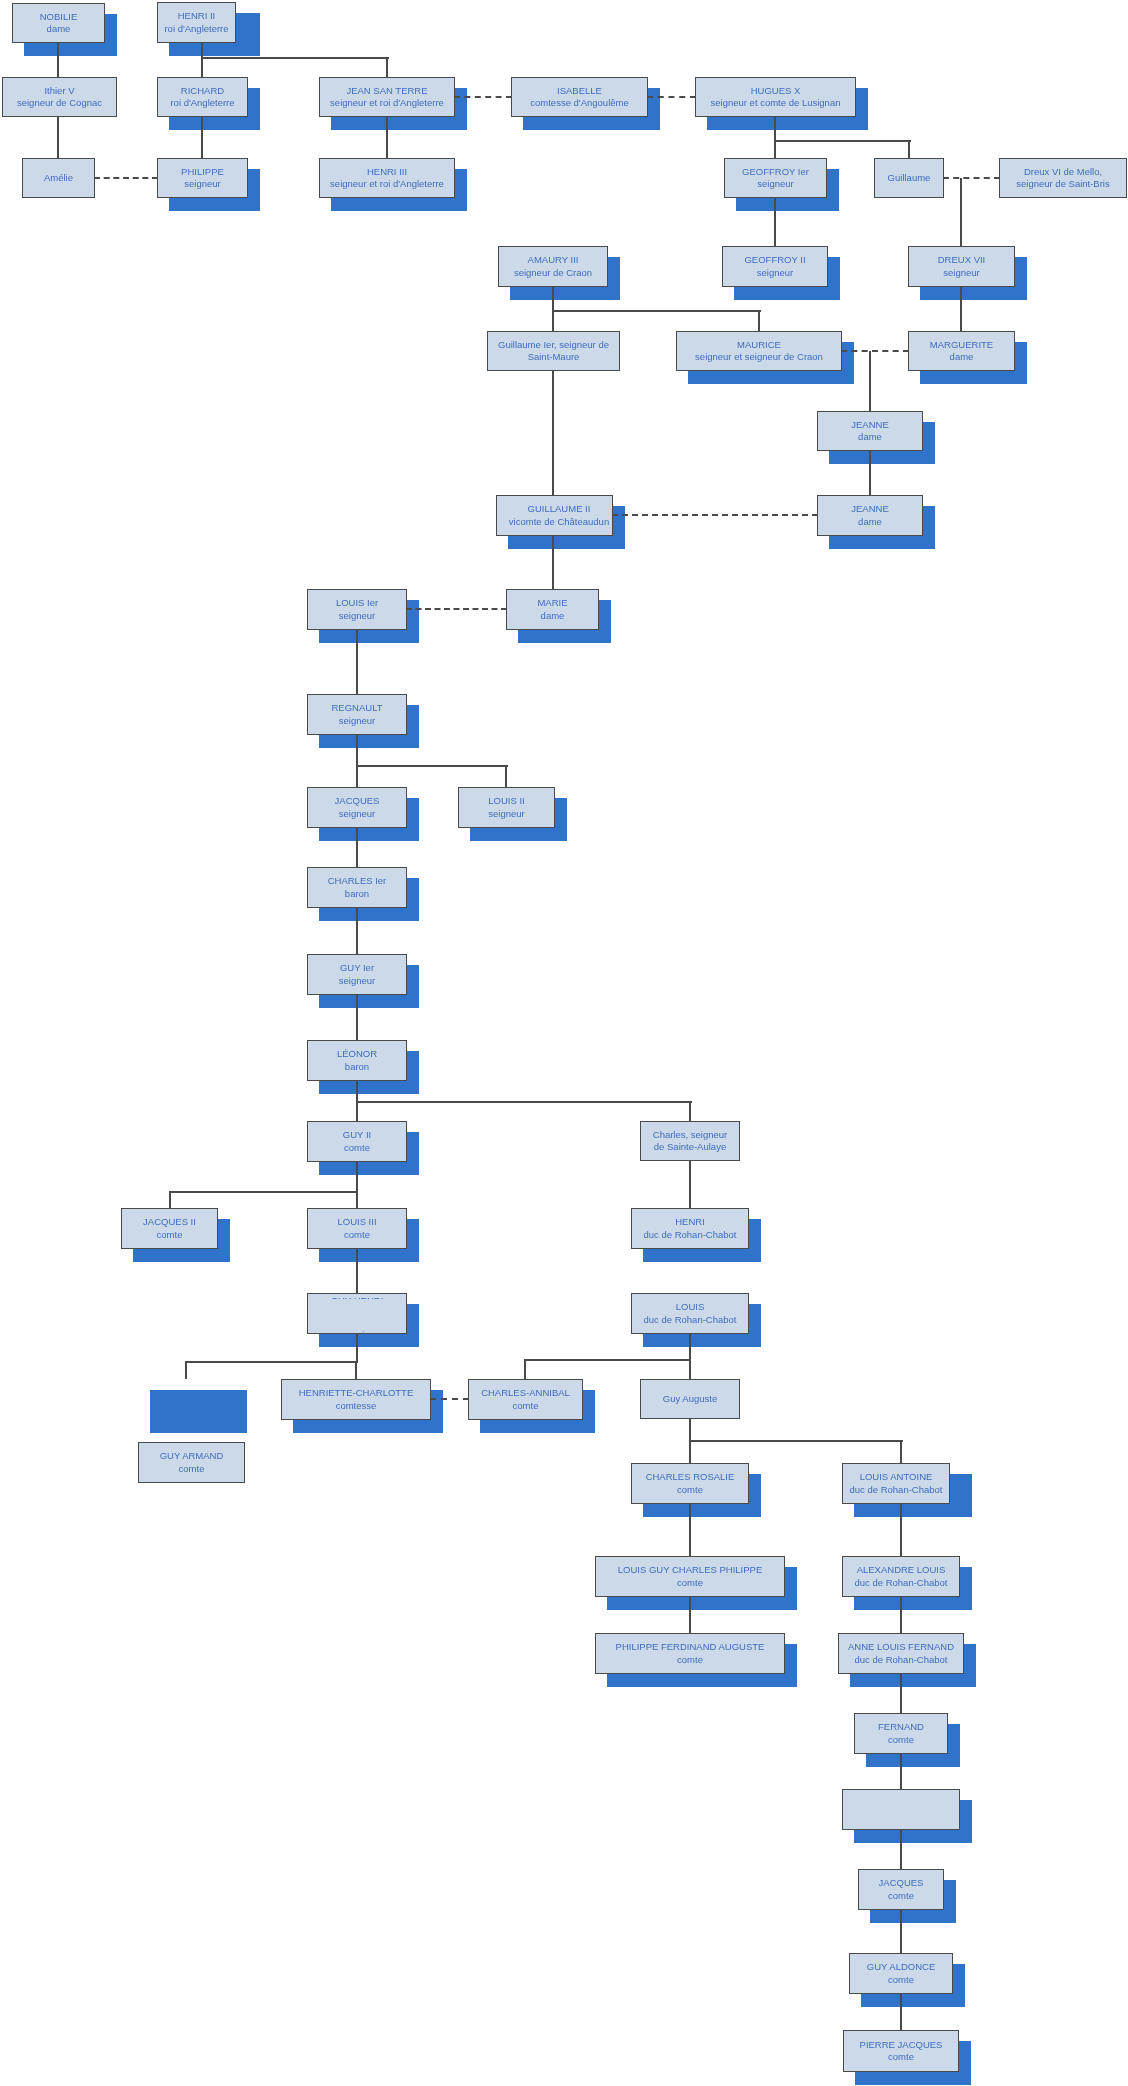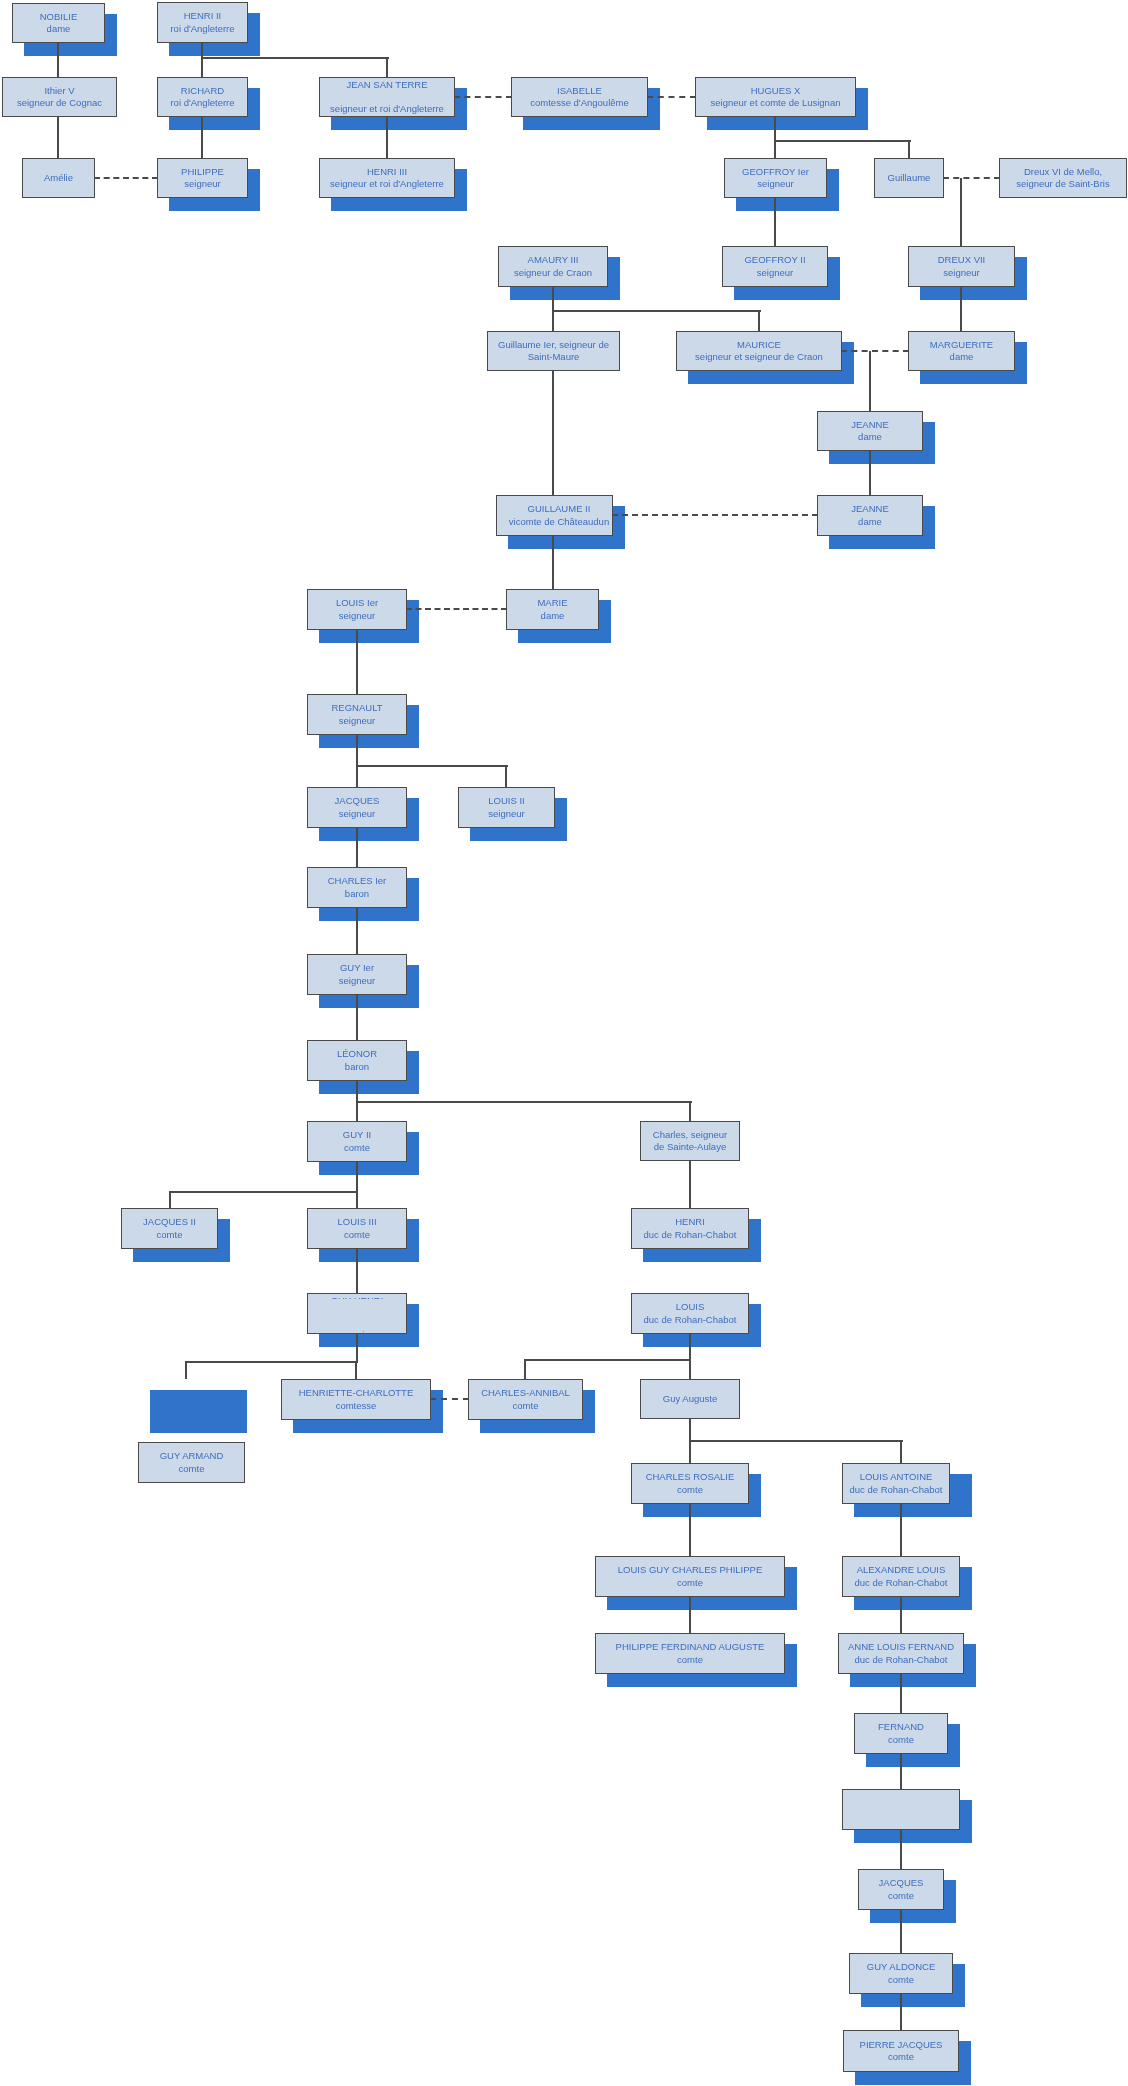--- a/index.html
+++ b/index.html
@@ -165,33 +165,33 @@
     <div class="cline" style="left: 900px; top: 1597px; width: 2px; height: 36px;"></div>
     <div class="cline" style="left: 900px; top: 1674px; width: 2px; height: 39px;"></div>
     <div class="cline" style="left: 900px; top: 1754px; width: 2px; height: 35px;"></div>
     <div class="cline" style="left: 900px; top: 1830px; width: 2px; height: 39px;"></div>
     <div class="cline" style="left: 900px; top: 1910px; width: 2px; height: 43px;"></div>
     <div class="cline" style="left: 900px; top: 1994px; width: 2px; height: 36px;"></div>
     <div class="node" style="left: 12px; top: 3px; width: 93px; height: 40px;">
       <span class="pname">NOBILIE</span>
       <span class="ptitle">dame</span>
     </div>
-    <div class="node" style="left: 157px; top: 2px; width: 91px; height: 41px;">
+    <div class="node" style="left: 157px; top: 2px; width: 79px; height: 41px;">
       <span class="pname">HENRI II</span>
       <span class="ptitle">roi d'Angleterre</span>
     </div>
     <div class="node" style="left: 2px; top: 77px; width: 115px; height: 40px;">
       <span class="pname">Ithier V</span>
       <span class="ptitle">seigneur de Cognac</span>
     </div>
     <div class="node" style="left: 157px; top: 77px; width: 91px; height: 40px;">
       <span class="pname">RICHARD</span>
       <span class="ptitle">roi d'Angleterre</span>
     </div>
-    <div class="node" style="left: 319px; top: 77px; width: 136px; height: 40px; justify-content: space-between;">
+    <div class="node" style="left: 319px; top: 77px; width: 136px; height: 40px;">
       <span class="pname">JEAN SAN TERRE</span>
       <span class="ptitle">seigneur et roi d'Angleterre</span>
     </div>
     <div class="node" style="left: 511px; top: 77px; width: 137px; height: 40px;">
       <span class="pname">ISABELLE</span>
       <span class="ptitle">comtesse d'Angoulême</span>
     </div>
     <div class="node" style="left: 695px; top: 77px; width: 161px; height: 40px;">
       <span class="pname">HUGUES X</span>
       <span class="ptitle">seigneur et comte de Lusignan</span>

